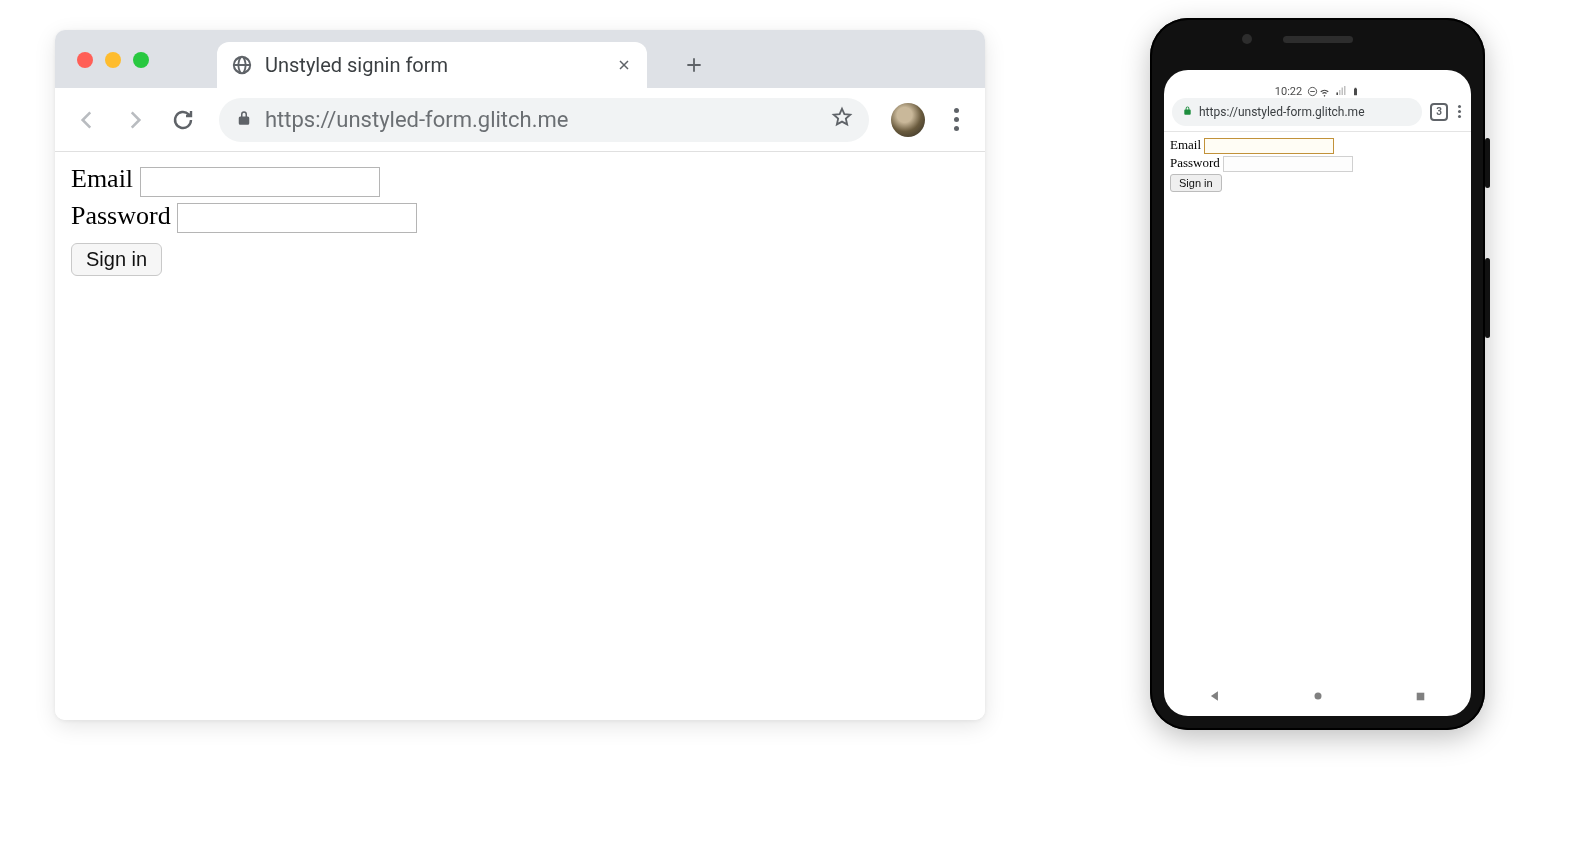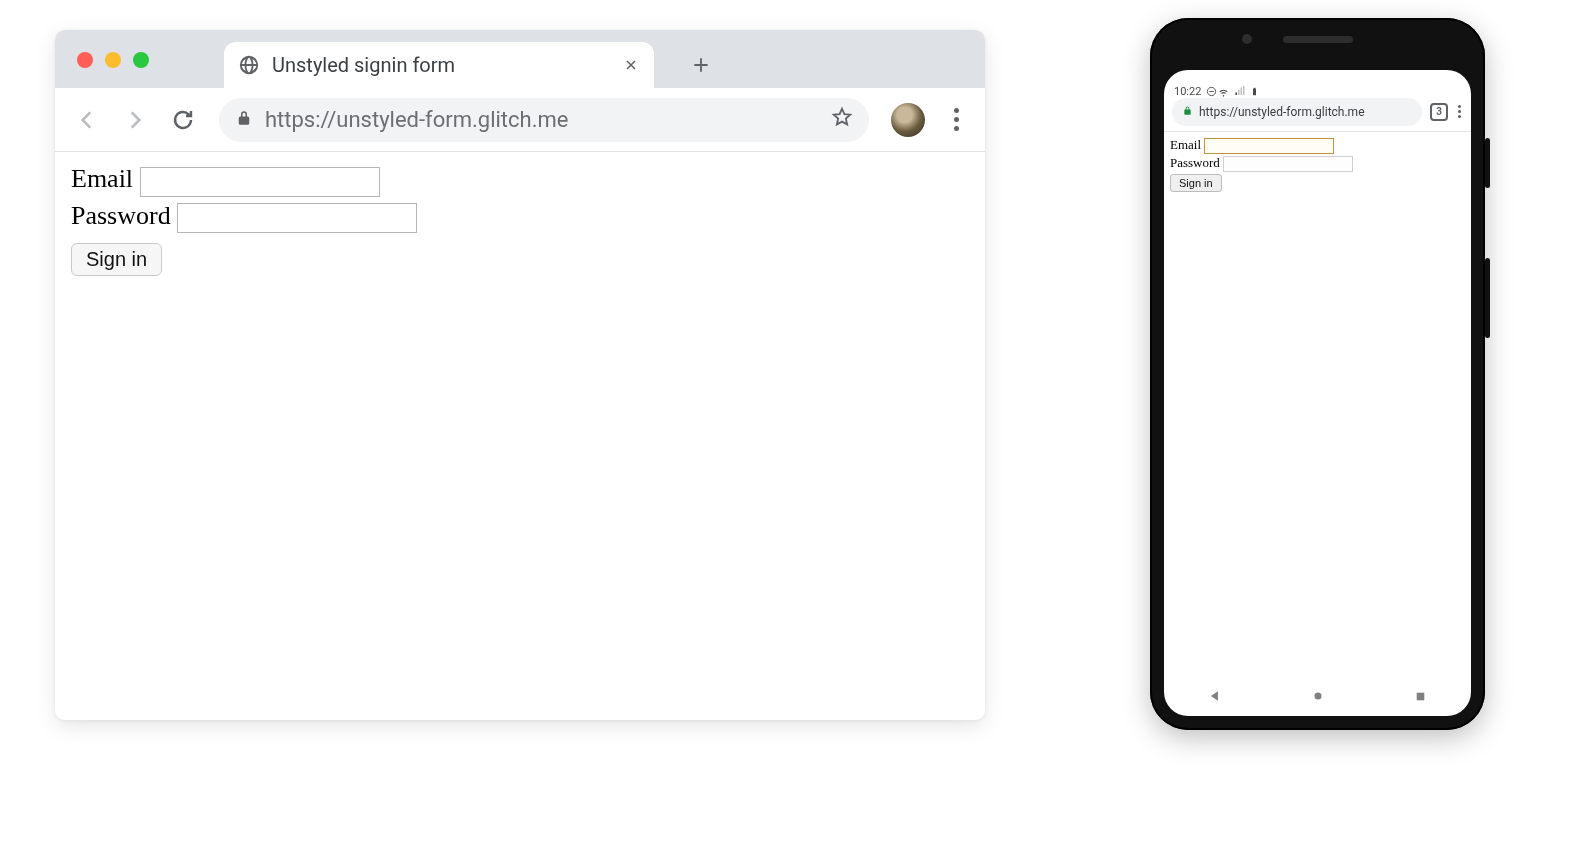--- a/index.html
+++ b/index.html
@@ -26,21 +26,21 @@
     background: #fff;
     display: flex;
     flex-direction: column;
   }
 
   .tab-strip {
     height: 58px;
     background: #dee1e6;
     display: flex;
     align-items: flex-end;
-    padding-left: 21px;
+    padding-left: 14px;
     position: relative;
     gap: 12px;
   }
   .traffic-lights {
     position: absolute;
     top: 22px;
     left: 22px;
     display: flex;
     gap: 12px;
   }
@@ -193,21 +193,21 @@
     position: absolute;
     top: 52px; left: 14px; right: 14px; bottom: 14px;
     background: #ffffff;
     border-radius: 24px;
     overflow: hidden;
     display:flex; flex-direction:column;
     font-family: Roboto, Arial, sans-serif;
   }
   .statusbar {
     height: 22px;
-    display:flex; align-items:center; justify-content:flex-start;
+    display:flex; align-items:center; justify-content:center;
     padding: 20px 10px 0 10px;
     font-size: 11px;
     color:#4b4b4b;
   }
   .statusbar .left { display:flex; align-items:center; gap:5px; }
   .statusbar .right { display:flex; align-items:center; gap:4px; }
   .mini-icon { display:inline-flex; }
 
   .m-toolbar {
     height: 40px;

